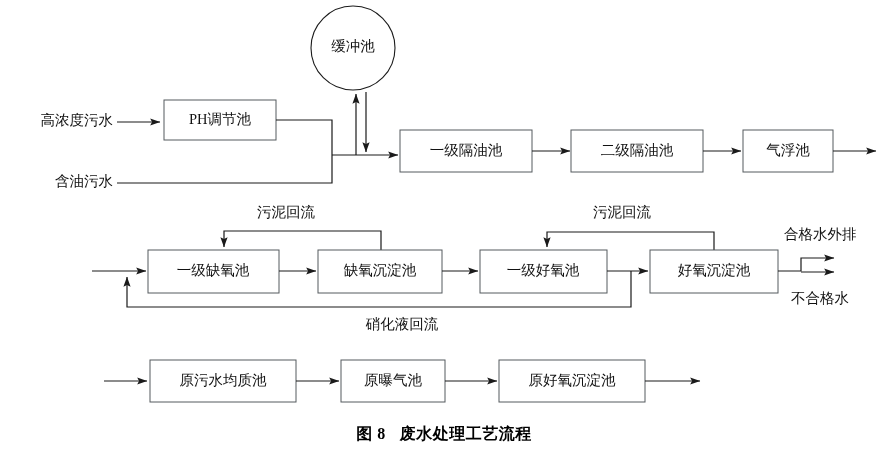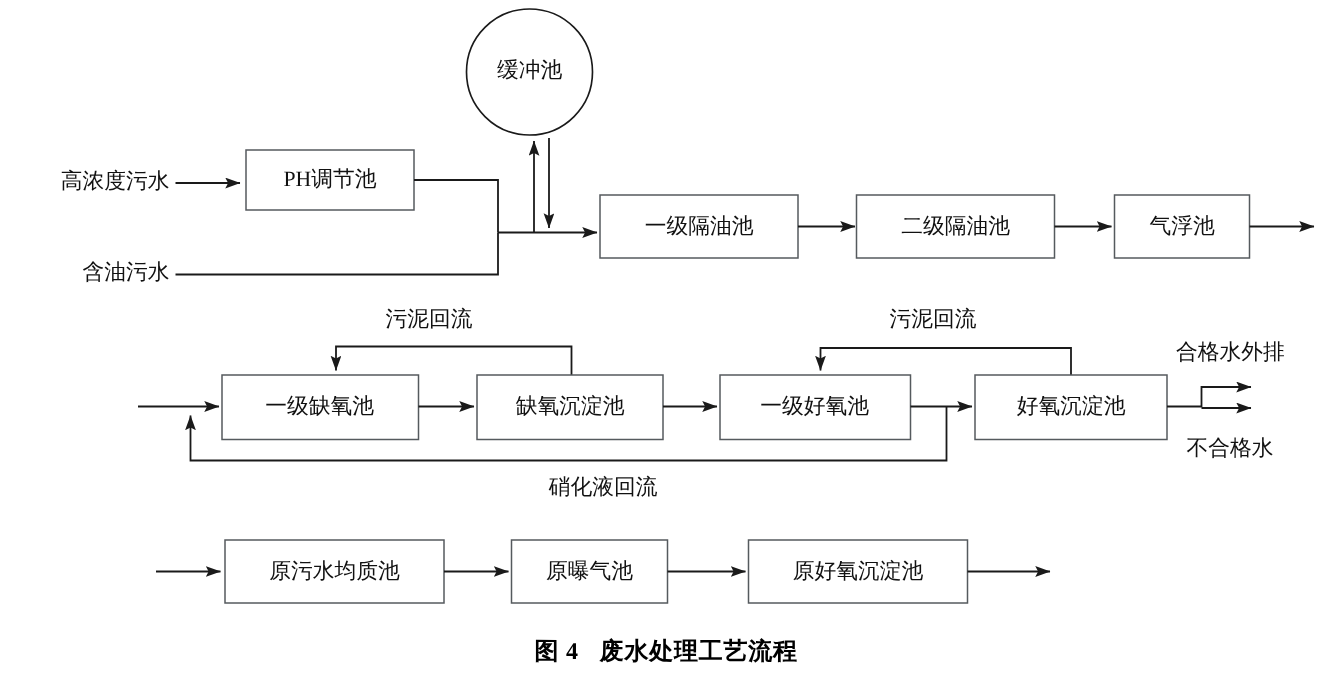--- a/index.html
+++ b/index.html
@@ -182,16 +182,16 @@
     <line class="conn" x1="445" y1="381" x2="497" y2="381" marker-end="url(#arrow)"></line>
 
     <rect class="box-rect" x="499" y="360" width="146" height="42"></rect>
     <text class="box-label" x="572" y="382">原好氧沉淀池</text>
 
     <line class="conn" x1="645" y1="381" x2="700" y2="381" marker-end="url(#arrow)"></line>
 
   </svg>
 
   <div class="caption">
-    <span class="cap-num">图 4</span><span>废水处理工艺流程</span>
+    <span class="cap-num">图 8</span><span>废水处理工艺流程</span>
   </div>
 
 </div>
 
 </body></html>

